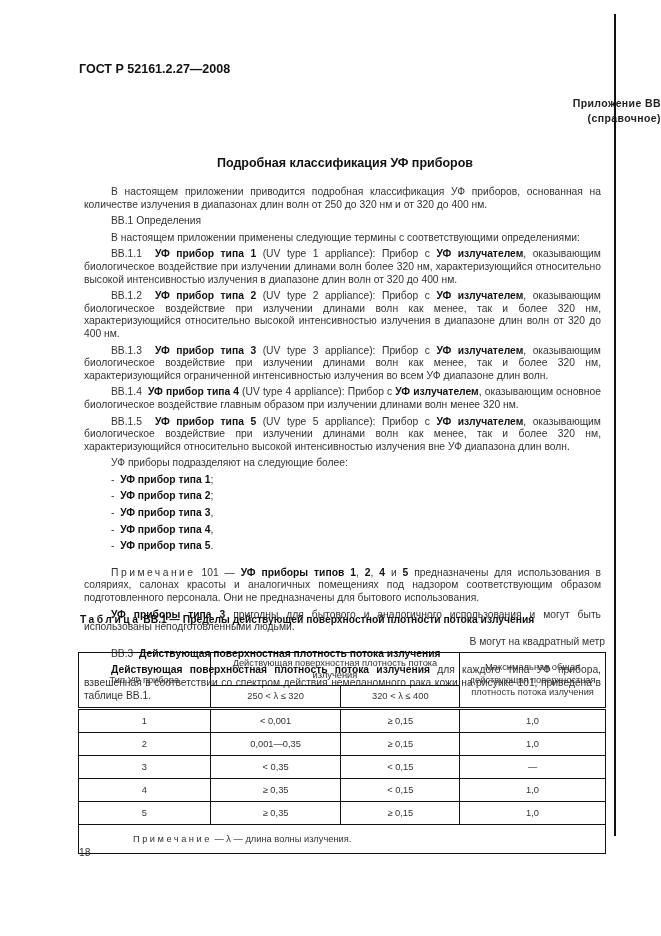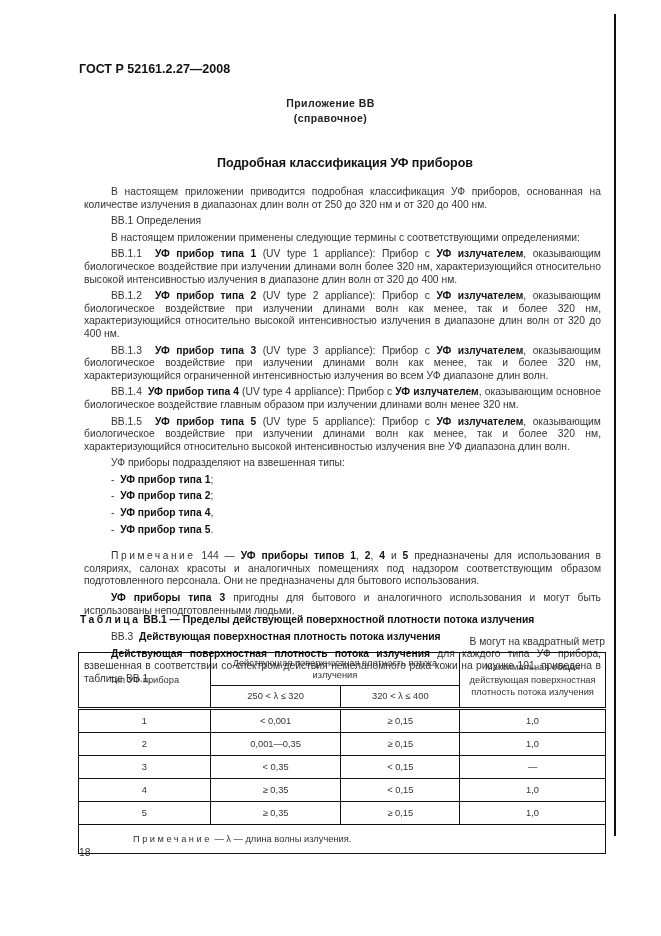--- a/index.html
+++ b/index.html
@@ -3,21 +3,21 @@
   <meta charset="utf-8">
   <style>
     html, body { margin: 0; padding: 0; }
     body {
       width: 661px; height: 936px; background: #ffffff; position: relative;
       font-family: "Liberation Sans", "DejaVu Sans", sans-serif; color: #1a1a1a;
       overflow: hidden;
     }
     .abs { position: absolute; }
     .doc-id { left: 79px; top: 62px; font-size: 12.5px; font-weight: bold; color: #111; }
-    .appendix { left: 0; width: 661px; text-align: center; font-size: 10.5px; font-weight: bold; letter-spacing: 0.4px; color: #222; }
+    .appendix { left: 0; width: 661px; text-align: right; font-size: 10.5px; font-weight: bold; letter-spacing: 0.4px; color: #222; }
     .app-title { top: 97px; }
     .app-sub { top: 112px; }
     .main-title { left: 0; width: 690px; top: 156px; text-align: center; font-size: 12.5px; font-weight: bold; color: #111; }
     .body-text {
       left: 80px; width: 525px; top: 182px; font-size: 10.3px; line-height: 12.6px; color: #333;
     }
     .body-text p { margin: 4px; text-align: justify; text-align-last: left; }
     .body-text p.ind { text-indent: 27px; }
     .body-text b { color: #111; }
     .spaced { letter-spacing: 2.5px; }
@@ -58,29 +58,30 @@
   <p class="ind"><span>ВВ.1.1</span>&nbsp; <b>УФ прибор типа 1</b> <span>(UV type 1 appliance): Прибор с</span> <b>УФ излучателем</b><span>, оказывающим биологическое воздействие при излучении длинами волн более 320 нм, характеризующийся относительно высокой интенсивностью излучения в диапазоне длин волн от 320 до 400 нм.</span></p>
 
   <p class="ind"><span>ВВ.1.2</span>&nbsp; <b>УФ прибор типа 2</b> <span>(UV type 2 appliance): Прибор с</span> <b>УФ излучателем</b><span>, оказывающим биологическое воздействие при излучении длинами волн как менее, так и более 320 нм, характеризующийся относительно высокой интенсивностью излучения в диапазоне длин волн от 320 до 400 нм.</span></p>
 
   <p class="ind"><span>ВВ.1.3</span>&nbsp; <b>УФ прибор типа 3</b> <span>(UV type 3 appliance): Прибор с</span> <b>УФ излучателем</b><span>, оказывающим биологическое воздействие при излучении длинами волн как менее, так и более 320 нм, характеризующийся ограниченной интенсивностью излучения во всем УФ диапазоне длин волн.</span></p>
 
   <p class="ind"><span>ВВ.1.4</span>&nbsp; <b>УФ прибор типа 4</b> <span>(UV type 4 appliance): Прибор с</span> <b>УФ излучателем</b><span>, оказывающим основное биологическое воздействие главным образом при излучении длинами волн менее 320 нм.</span></p>
 
   <p class="ind"><span>ВВ.1.5</span>&nbsp; <b>УФ прибор типа 5</b> <span>(UV type 5 appliance): Прибор с</span> <b>УФ излучателем</b><span>, оказывающим биологическое воздействие при излучении длинами волн как менее, так и более 320 нм, характеризующийся относительно высокой интенсивностью излучения вне УФ диапазона длин волн.</span></p>
 
-  <p class="ind">УФ приборы подразделяют на взвешенная типы:</p>
+  <p class="ind">УФ приборы подразделяют на следующие более:</p>
 
   <p class="ind list-item"><span>-</span>&nbsp; <b>УФ прибор типа 1</b><span>;</span></p>
   <p class="ind list-item"><span>-</span>&nbsp; <b>УФ прибор типа 2</b><span>;</span></p>
+  <p class="ind list-item"><span>-</span>&nbsp; <b>УФ прибор типа 3</b><span>,</span></p>
   <p class="ind list-item"><span>-</span>&nbsp; <b>УФ прибор типа 4</b><span>,</span></p>
   <p class="ind list-item"><span>-</span>&nbsp; <b>УФ прибор типа 5</b><span>.</span></p>
 
   <div class="gap"></div>
-  <p class="ind"><span class="spaced">Примечание</span> <span>144 —</span> <b>УФ приборы типов</b> <b>1</b><span>,</span> <b>2</b><span>,</span> <b>4</b> <span>и</span> <b>5</b> <span>предназначены для использования в соляриях, салонах красоты и аналогичных помещениях под надзором соответствующим образом подготовленного персонала. Они не предназначены для бытового использования.</span></p>
+  <p class="ind"><span class="spaced">Примечание</span> <span>101 —</span> <b>УФ приборы типов</b> <b>1</b><span>,</span> <b>2</b><span>,</span> <b>4</b> <span>и</span> <b>5</b> <span>предназначены для использования в соляриях, салонах красоты и аналогичных помещениях под надзором соответствующим образом подготовленного персонала. Они не предназначены для бытового использования.</span></p>
   <p class="ind"><b>УФ приборы типа 3</b> <span>пригодны для бытового и аналогичного использования и могут быть использованы неподготовленными людьми.</span></p>
 
   <div class="gap"></div>
   <p class="ind"><span>ВВ.3</span>&nbsp; <b>Действующая поверхностная плотность потока излучения</b></p>
   <p class="ind"><b>Действующая поверхностная плотность потока излучения</b> <span>для каждого типа УФ прибора, взвешенная в соответствии со спектром действия немеланомного рака кожи на рисунке 101, приведена в таблице ВВ.1.</span></p>
 </div>
 
 <div class="abs tbl-caption"><span class="spaced">Таблица</span> <span>ВВ.1 — Пределы действующей поверхностной плотности потока излучения</span></div>
 <div class="abs units">В могут на квадратный метр</div>
 

